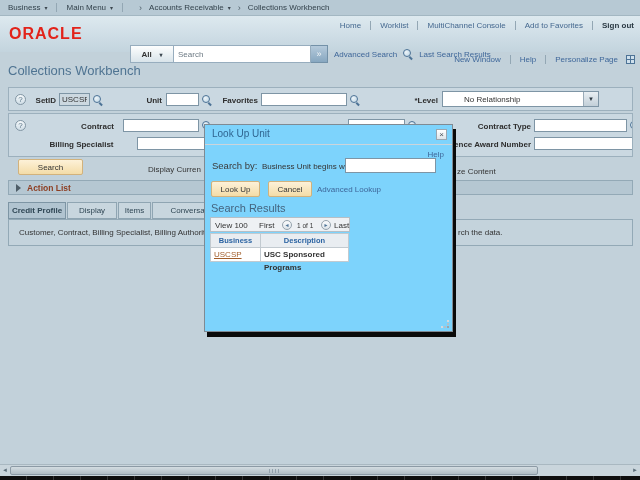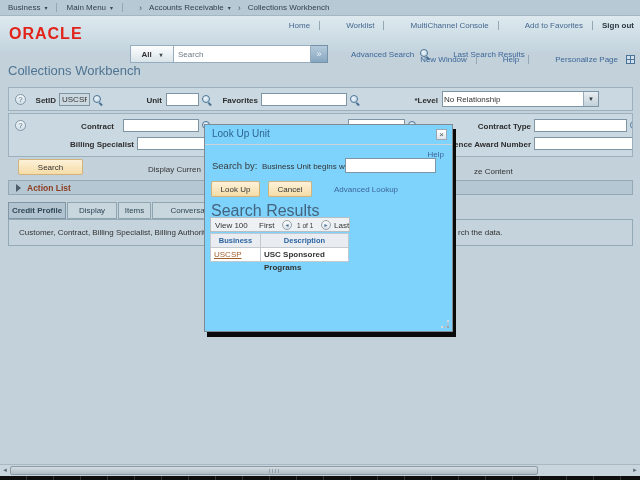--- a/index.html
+++ b/index.html
@@ -1,18 +1,18 @@
 <!DOCTYPE html>
 <html><head>
 <meta charset="utf-8">
 <style>
   * { margin:0; padding:0; box-sizing:border-box; }
   html,body { width:640px; height:480px; overflow:hidden; }
   body { font-family:"Liberation Sans", sans-serif; background:#c2d1da; position:relative; font-size:8px; color:#333; }
-  .lnk { color:#3e679a; cursor:pointer; text-decoration:none;margin-left:17px; }
+  .lnk { color:#3e679a; cursor:pointer; text-decoration:none; }
 
   
   .crumbbar { position:absolute; left:0; top:0; width:640px; height:16px; background:#b7c9d4;
               border-bottom:1px solid #a3b7c2; display:flex; align-items:center; padding-left:8px; color:#33424c; }
   .crumb { display:flex; align-items:center; cursor:pointer; }
   .caret { font-size:6px; color:#3c4750; margin-left:4px; }
   .vsep { width:0; height:9px; border-left:1px solid #93a7b4; margin:0 9px; }
   .crumb-sep { color:#50606b; margin:0 7px; font-size:9px; }
 
   
@@ -57,21 +57,21 @@
   .panel2 { top:113px; height:44px; overflow:hidden; }
   .lbl { position:absolute; font-weight:bold; color:#2e2e2e; text-align:right; }
   .fld { position:absolute; height:13px; border:1px solid #7e95a5; background:#fff; font-size:8px;
          font-family:"Liberation Sans",sans-serif; padding:0 2px; color:#333; }
   .fld.ro { background:#ccd8e0; }
   .qicon { position:absolute; width:11px; height:11px; border:1px solid #8296a4; border-radius:50%;
            background:linear-gradient(#f5f9fb,#cfdde6); color:#5c7689; font-size:8px; line-height:10px;
            text-align:center; cursor:pointer; }
   .selectbox { position:absolute; height:16px; border:1px solid #7e95a5; background:#fff; display:flex;
                align-items:center; cursor:pointer; }
-  .selectbox .seltext { flex:1; padding-left:1px; color:#333; }
+  .selectbox .seltext { flex:1; padding-left:1px; color:#333;margin-left:20px; }
   .selarrow { width:15px; height:14px; border-left:1px solid #9aabb8; background:linear-gradient(#e9eff3,#c2cfd8);
               display:flex; align-items:center; justify-content:center; font-size:6px; color:#2e3a43; }
 
   .btn { position:absolute; border:1px solid #d2b27c; border-radius:2px;
          background:linear-gradient(#fdf1d8,#f4dca7); color:#333; font-size:8px;
          font-family:"Liberation Sans",sans-serif; text-align:center; cursor:pointer; }
 
   .frag { position:absolute; color:#333; }
 
   
@@ -94,21 +94,21 @@
   .modal-title { position:absolute; left:7px; top:3px; font-size:10px; color:#2f6590; }
   .modal-titlebar { position:absolute; left:0; top:0; width:100%; height:20px; border-bottom:1px solid #ccd4da; }
   .closebox { position:absolute; right:5px; top:4px; width:11px; height:11px; border:1px solid #9aa6b0;
               background:linear-gradient(#ffffff,#dee5ea); font-size:8px; line-height:9px; text-align:center;
               color:#4a545c; cursor:pointer; }
   .helplink { position:absolute; right:8px; top:25px; }
   .searchby { position:absolute; left:7px; top:35px; font-size:9.5px; color:#3a3a3a; }
   .criteria { position:absolute; left:57px; top:37px; color:#333; }
   .modal-input { position:absolute; left:140px; top:33px; width:91px; height:15px; }
   .advlink { position:absolute; left:112px; top:60px; }
-  .resultstitle { position:absolute; left:6px; top:77px; font-size:16px; color:#44647f; }
+  .resultstitle { position:absolute; left:6px; top:77px; font-size:11px; color:#44647f; }
   .pagerbox { position:absolute; left:5px; top:92px; width:140px; height:15px; border:1px solid #b6bfc6;
               background:#eef1f4; }
   .pager-item { position:absolute; top:3px; color:#333; }
   .circbtn { position:absolute; top:2px; width:10px; height:10px; border:1px solid #96a3ad; border-radius:50%;
              background:linear-gradient(#fbfcfd,#dde4e9); font-size:5px; color:#4d7396; line-height:9px;
              text-align:center; cursor:pointer; }
   .lookup-table { position:absolute; left:5px; top:108px; width:139px; border-left:1px solid #c2cad0;
                   border-top:1px solid #c2cad0; }
   .trow { display:flex; }
   .tcell { border-right:1px solid #c2cad0; border-bottom:1px solid #c2cad0; height:14px; line-height:13px; }
@@ -218,21 +218,21 @@
   <span class="qicon" style="left:6px;top:6px;">?</span>
   <span class="lbl" style="left:20px;top:8px;width:85px;">Contract</span>
   <input class="fld" style="left: 114px; top: 5px; width: 76px;">
   <span class="mag" style="left:193px;top:7px;"></span>
   <span class="lbl" style="left:230px;top:8px;width:105px;">Authority Line</span>
   <input class="fld" style="left: 339px; top: 5px; width: 57px;">
   <span class="mag" style="left:399px;top:7px;"></span>
   <span class="lbl" style="left:410px;top:8px;width:112px;">Contract Type</span>
   <input class="fld" style="left: 525px; top: 5px; width: 93px;">
   <span class="mag" style="left:621px;top:7px;"></span>
-  <span class="lbl" style="left:20px;top:26px;width:105px;">Billing Specialist</span>
+  <span class="lbl" style="left:20px;top:26px;width:105px;text-align:center;">Billing Specialist</span>
   <input class="fld" style="left: 128px; top: 23px; width: 100px;">
   <span class="lbl" style="left:350px;top:26px;width:172px;">ence Award Number</span>
   <input class="fld" style="left: 525px; top: 23px; width: 99px;">
 
 </div>
 
 <button class="btn" style="left:18px;top:159px;width:65px;height:16px;">Search</button>
 <span class="frag" style="left:148px;top:165px;">Display Curren</span>
 <span class="frag lnk" style="left:457px;top:167px;">ze Content</span>
 

